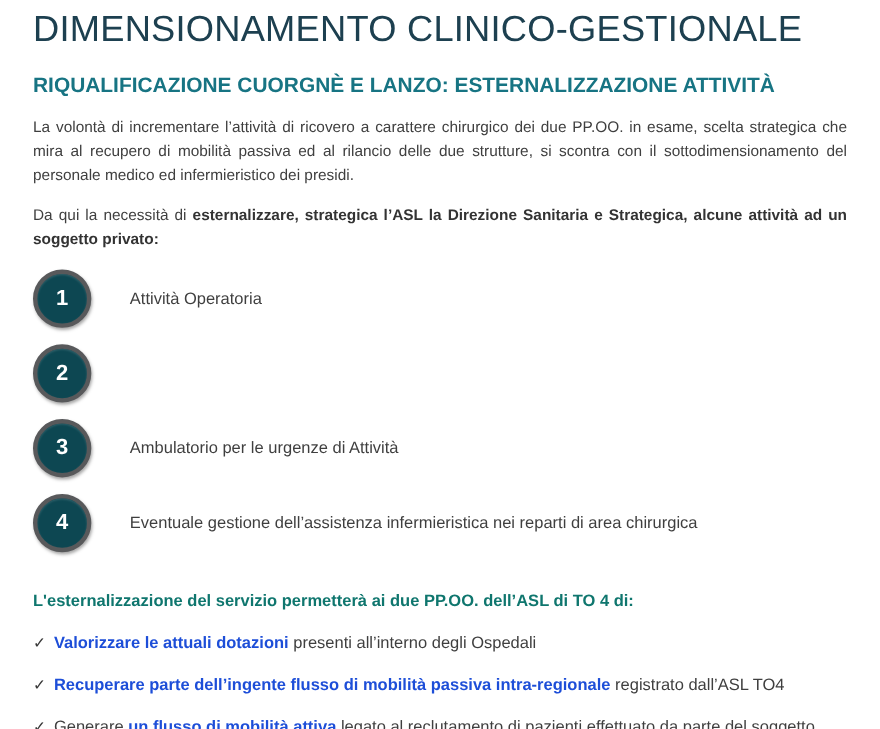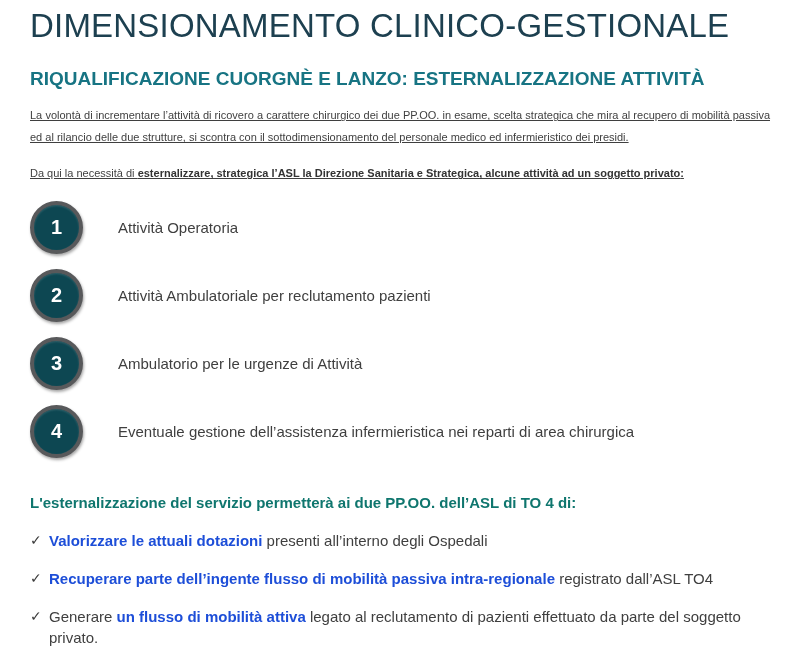--- a/index.html
+++ b/index.html
@@ -31,25 +31,24 @@
   .section-subtitle {
     margin: 22px 0 0 0;
     font-size: 19px;
     font-weight: 700;
     color: #177483;
     line-height: 1.2;
     white-space: nowrap;
   }
   .body-paragraph {
     margin: 14px 0 0 0;
-    font-size: 11px;
+    font-size: 14px;
     line-height: 22px;
     color: #3f3f3f;
     text-align: justify;
-    text-decoration: underline;
   }
   .body-paragraph .bold {
     font-weight: 700;
     color: #333333;
   }
   .numbered-list {
     margin-top: 17px;
     display: flex;
     flex-direction: column;
     gap: 15px;
@@ -126,21 +125,20 @@
       <div class="step-circle">
         <span>1</span>
       </div>
       <span class="step-label">Attività Operatoria</span>
     </div>
 
     <div class="numbered-row">
       <div class="step-circle">
         <span>2</span>
       </div>
-      <span class="step-label">Attività Ambulatoriale per reclutamento pazienti</span>
     </div>
 
     <div class="numbered-row">
       <div class="step-circle">
         <span>3</span>
       </div>
       <span class="step-label">Ambulatorio per le urgenze di Attività</span>
     </div>
 
     <div class="numbered-row">

